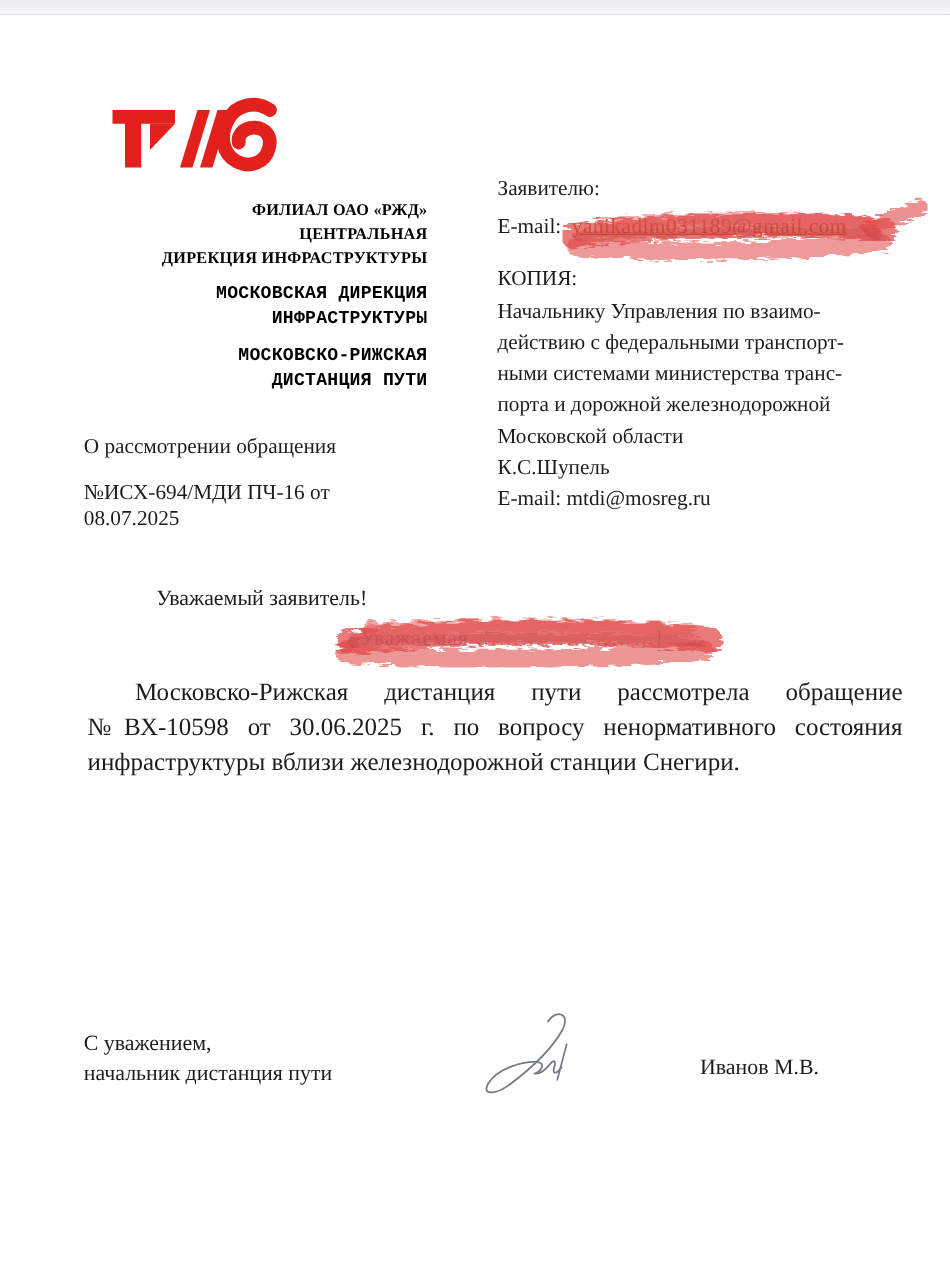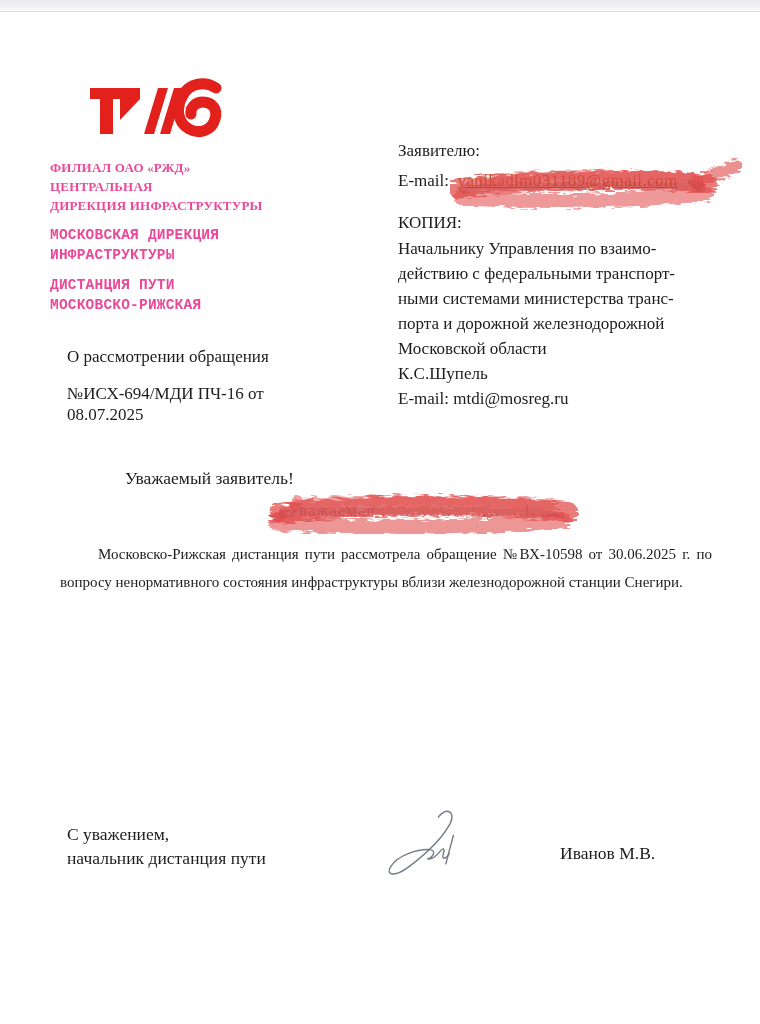--- a/index.html
+++ b/index.html
@@ -19,21 +19,21 @@
     background:linear-gradient(180deg,#e9e9ef 0%,#f3f3f7 70%,#fbfbfd 100%);
     border-bottom:1px solid #dcdce3;
   }
 
   
   .logo{position:absolute;left:88px;top:74px;width:134px;height:66px;}
 
   
   .letterhead{
     position:absolute;left:50px;top:158px;width:292px;
-    text-align:left;font-weight:bold;color:#ec4899;
+    text-align:right;font-weight:bold;color:#000000;
   }
   .lh-g1{font-size:13px;line-height:19px;letter-spacing:.2px;}
   .lh-g2,.lh-g3{font-size:14.5px;line-height:20px;margin-top:10px;letter-spacing:.2px;font-family:Liberation Mono, monospace;}
 
   
   .recipient{position:absolute;left:398px;top:138px;width:334px;font-size:17px;line-height:26px;}
   .email-row{position:relative;margin-top:4px;white-space:nowrap;}
   .email-link{color:#a16207;text-decoration:underline;letter-spacing:.4px;}
   .scribble-email{position:absolute;left:52px;top:-10px;width:292px;height:54px;pointer-events:none;}
   .copy-label{margin-top:16px;}
@@ -52,22 +52,22 @@
   }
   .greet-redaction{position:absolute;left:268px;top:490px;width:314px;height:44px;}
   .greet-under{
     position:absolute;left:20px;top:11px;white-space:nowrap;
     font-size:17px;color:rgba(72,72,118,.55);letter-spacing:1px;
   }
   .scribble-greet{position:absolute;inset:0;width:100%;height:100%;}
 
   
   .body-text{
-    position:absolute;left:60px;top:540px;width:652px;
-    font-size:15px;line-height:28px;text-align:justify;
+    position:absolute;left:70px;top:540px;width:652px;
+    font-size:20px;line-height:28px;text-align:justify;
   }
   .body-text p{margin:0;text-indent:38px;}
 
   
   .signoff{position:absolute;left:67px;top:822px;font-size:17.5px;line-height:24px;}
   .sig-mark{position:absolute;left:380px;top:798px;width:100px;height:95px;}
   .sig-name{position:absolute;left:560px;top:843px;font-size:17.5px;}
 </style>
 </head>
 <body>
@@ -93,22 +93,22 @@
     <div class="lh-g1">
       <div>ФИЛИАЛ ОАО «РЖД»</div>
       <div>ЦЕНТРАЛЬНАЯ</div>
       <div>ДИРЕКЦИЯ ИНФРАСТРУКТУРЫ</div>
     </div>
     <div class="lh-g2">
       <div>МОСКОВСКАЯ ДИРЕКЦИЯ</div>
       <div>ИНФРАСТРУКТУРЫ</div>
     </div>
     <div class="lh-g3">
+      <div>МОСКОВСКО-РИЖСКАЯ</div>
       <div>ДИСТАНЦИЯ ПУТИ</div>
-      <div>МОСКОВСКО-РИЖСКАЯ</div>
     </div>
   </div>
 
   <div class="recipient">
     <div>Заявителю:</div>
     <div class="email-row">
       <span>E-mail:</span>&nbsp;
       <span class="email-link">yanikadlm031189@gmail.com</span>
       
       <svg class="scribble-email" viewBox="0 0 292 54" preserveAspectRatio="none" aria-hidden="true">

